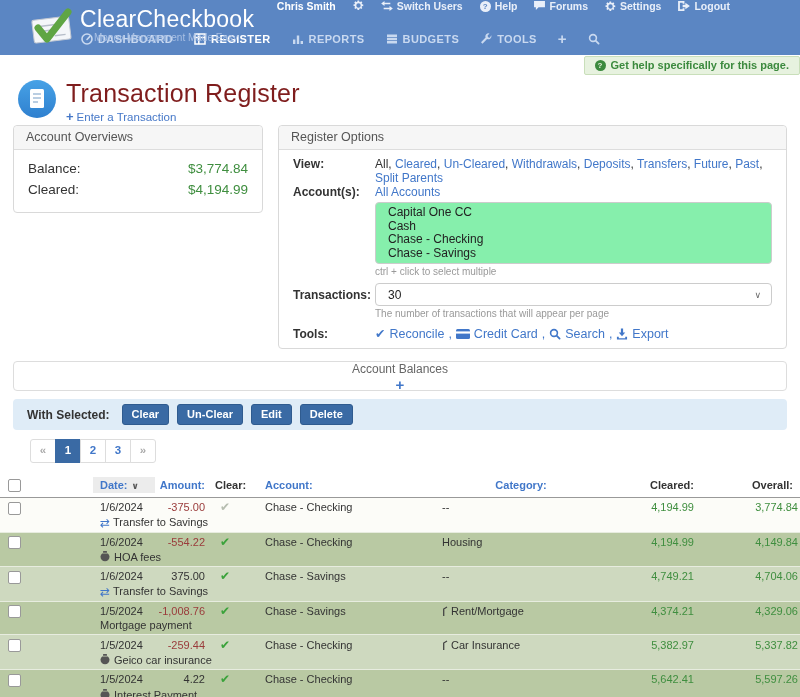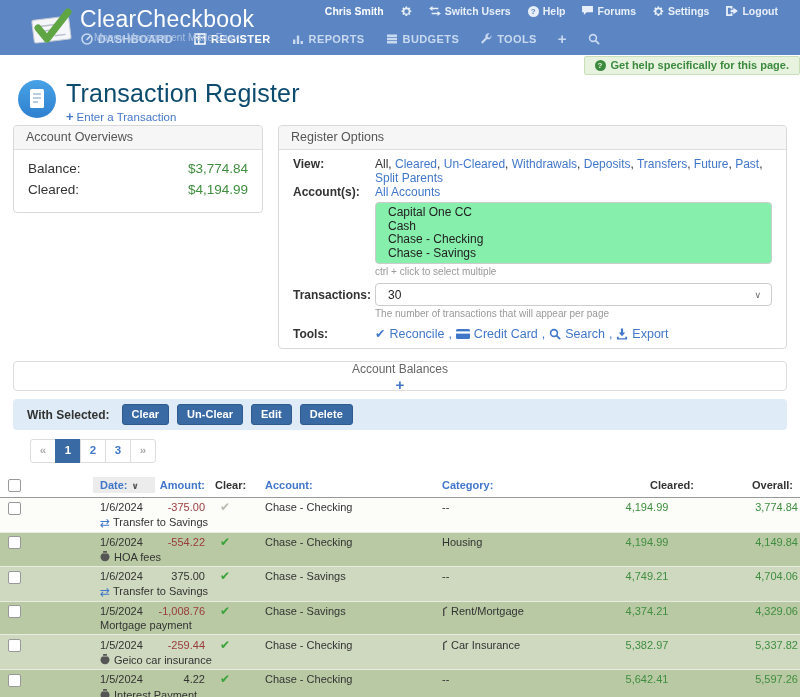--- a/index.html
+++ b/index.html
@@ -2,22 +2,22 @@
 <html><head>
 <meta charset="utf-8">
 <style>
   * { box-sizing: border-box; margin: 0; padding: 0; }
   html, body { width: 800px; height: 697px; overflow: hidden; background: #fff;
     font-family: "Liberation Sans", "DejaVu Sans", sans-serif; color: #333; cursor: default; }
   a { text-decoration: none; cursor: pointer; }
 
   
   .header { background:#5b86c3; height:55px; position:relative; }
-  .topbar { height:22px; display:flex; align-items:center; justify-content:flex-end;
-    gap:17px; padding-right:22px; }
+  .topbar { height:22px; display:flex; align-items:flex-start; justify-content:flex-end;
+    gap:17px; padding-right:70px; }
   .tb-item { display:inline-flex; align-items:center; gap:4px; color:#e9eff9;
     font-size:10.5px; font-weight:bold; }
   .tb-item svg { display:block; }
   .tb-user { color:#ffffff; }
   .q-badge { background:#e9eff9; color:#5b86c3; border-radius:50%; width:11px; height:11px;
     font-size:8px; font-weight:bold; display:inline-flex; align-items:center; justify-content:center; }
   .navbar { height:33px; display:flex; align-items:center;margin-left:6px; }
   .logo { position:absolute; left:28px; top:6px; display:flex; align-items:flex-start; gap:4px; }
   .brand-text { display:flex; flex-direction:column; }
   .brand { font-size:23px; color:#fff; letter-spacing:.3px; line-height:26px; }
@@ -35,21 +35,21 @@
     color:#3c8a3e; font-size:11px; font-weight:bold; padding:2px 10px 3px; display:inline-flex;
     align-items:center; gap:5px; }
   .help-banner .q-badge { background:#3c8a3e; color:#e7f2df; }
 
   
   .heading { padding-left:18px; margin-top:5px; }
   .title-row { display:flex; gap:10px; }
   .title-icon { width:38px; height:38px; border-radius:50%;
     background:linear-gradient(180deg,#47a2e6,#2f80cf); display:flex; align-items:center;
     justify-content:center; flex-shrink:0; }
-  .title-col h1 { font-size:25px; font-weight:400; color:#0c4a6e; line-height:27px; letter-spacing:.2px; }
+  .title-col h1 { font-size:25px; font-weight:400; color:#7f1d1d; line-height:27px; letter-spacing:.2px; }
   .enter-link { margin-top:2px; color:#4678c8; font-size:11.5px; display:inline-flex; align-items:center; gap:3px; }
   .enter-link .plus { font-weight:bold; font-size:13px; }
 
   
   .panels { display:flex; gap:15px; padding:0 13px; align-items:flex-start; }
   .panel { border:1px solid #d9d9d9; border-radius:4px; background:#fff; }
   .panel-header { background:#f6f6f6; border-bottom:1px solid #ddd; padding:4px 12px 5px;
     font-size:12.5px; color:#555; border-radius:4px 4px 0 0; }
   .panel.overviews { width:250px; }
   .panel.options { flex:1; }
@@ -96,41 +96,41 @@
   
   table.register { width:800px; border-collapse:collapse; margin-top:11px; font-size:11px; table-layout:fixed; }
   th { font-size:11px; font-weight:bold; text-align:left; color:#333; padding:3px 0 4px;
     border-bottom:1px solid #999; vertical-align:middle; }
   .th-blue { color:#4177c9; }
   .date-chip { display:inline-block; background:#ececec; padding:2px 16px 2px 7px; margin-left:63px; }
   .date-chip .chev { color:#555; font-size:9px; margin-left:4px; }
   th.h-amount { text-align:right; padding-right:2px; }
   th.h-clear { padding-left:8px; }
   th.h-account { padding-left:15px; }
-  th.h-category { padding-left:2px; }
+  th.h-category { padding-left:2px;text-align:center; }
   th.h-cleared { text-align:right; padding-right:6px; }
   th.h-overall { text-align:right; padding-right:7px; }
   .checkbox { display:inline-block; width:13px; height:13px; border:1px solid #999; border-radius:2px;
     background:#fff; vertical-align:middle; }
   td { vertical-align:middle; }
   tr.tr-main td { padding-top:3px; padding-bottom:2px; line-height:13px; border-top:1px solid rgba(255,255,255,.65); }
   tr.tr-main.first td { border-top:none; }
   tr.tr-memo td { padding:0 0 3px; line-height:11px; }
   .cb-cell { padding-left:8px; }
   .c-date { padding-left:70px; color:#333; }
   .c-amount { text-align:right; padding-right:2px; color:#333; }
   .c-amount.neg { color:#9a3b3b; }
   .c-clear { padding-left:13px; }
   .check-icon { font-size:12px; font-weight:bold; }
   .chk-green { color:#3aa23a; }
   .chk-gray { color:#b6bdb0; }
   .c-account { padding-left:15px; }
   .c-category { padding-left:2px; }
   .cat-icon { margin-right:3px; vertical-align:-1px; }
-  .c-cleared { text-align:center; padding-right:6px; color:#3f8e3f; }
+  .c-cleared { text-align:right; padding-right:6px; color:#3f8e3f; }
   .c-overall { text-align:right; padding-right:2px; color:#3f8e3f; }
   .memo-cell { padding-left:70px !important; color:#333; }
   .memo-icon { color:#4177c9; font-size:12px; margin-right:3px; vertical-align:-1px; }
   .memo-jar { margin-right:4px; vertical-align:-1px; }
   .bg-white { background:#fcfcf8; }
   .bg-dark { background:#b9c9a3; }
   .bg-light { background:#ced9bf; }
 </style>
 </head>
 <body>

